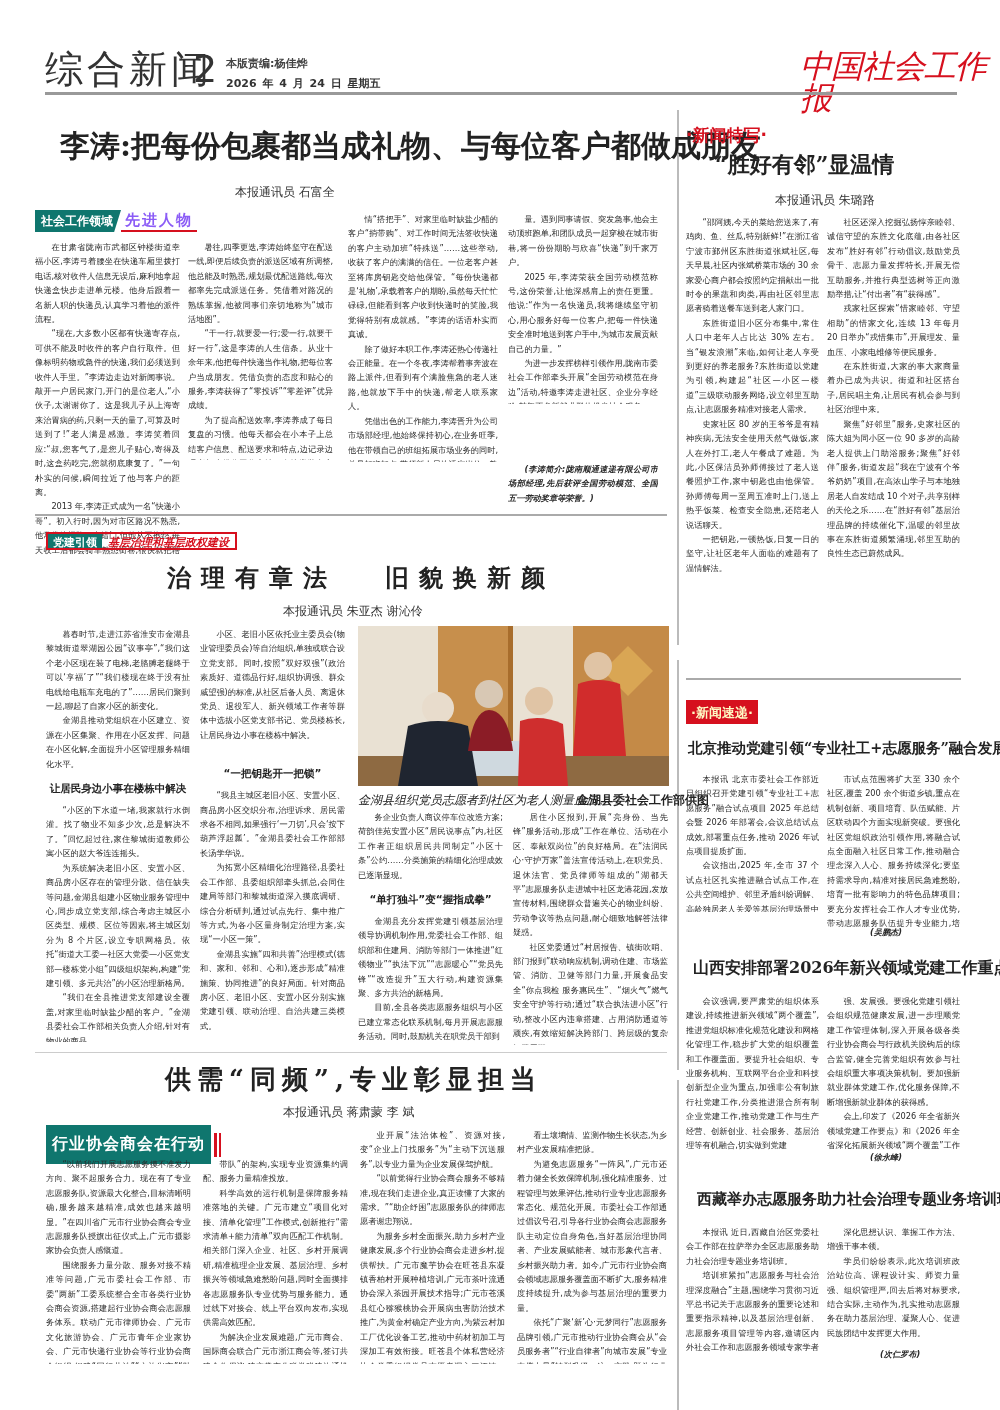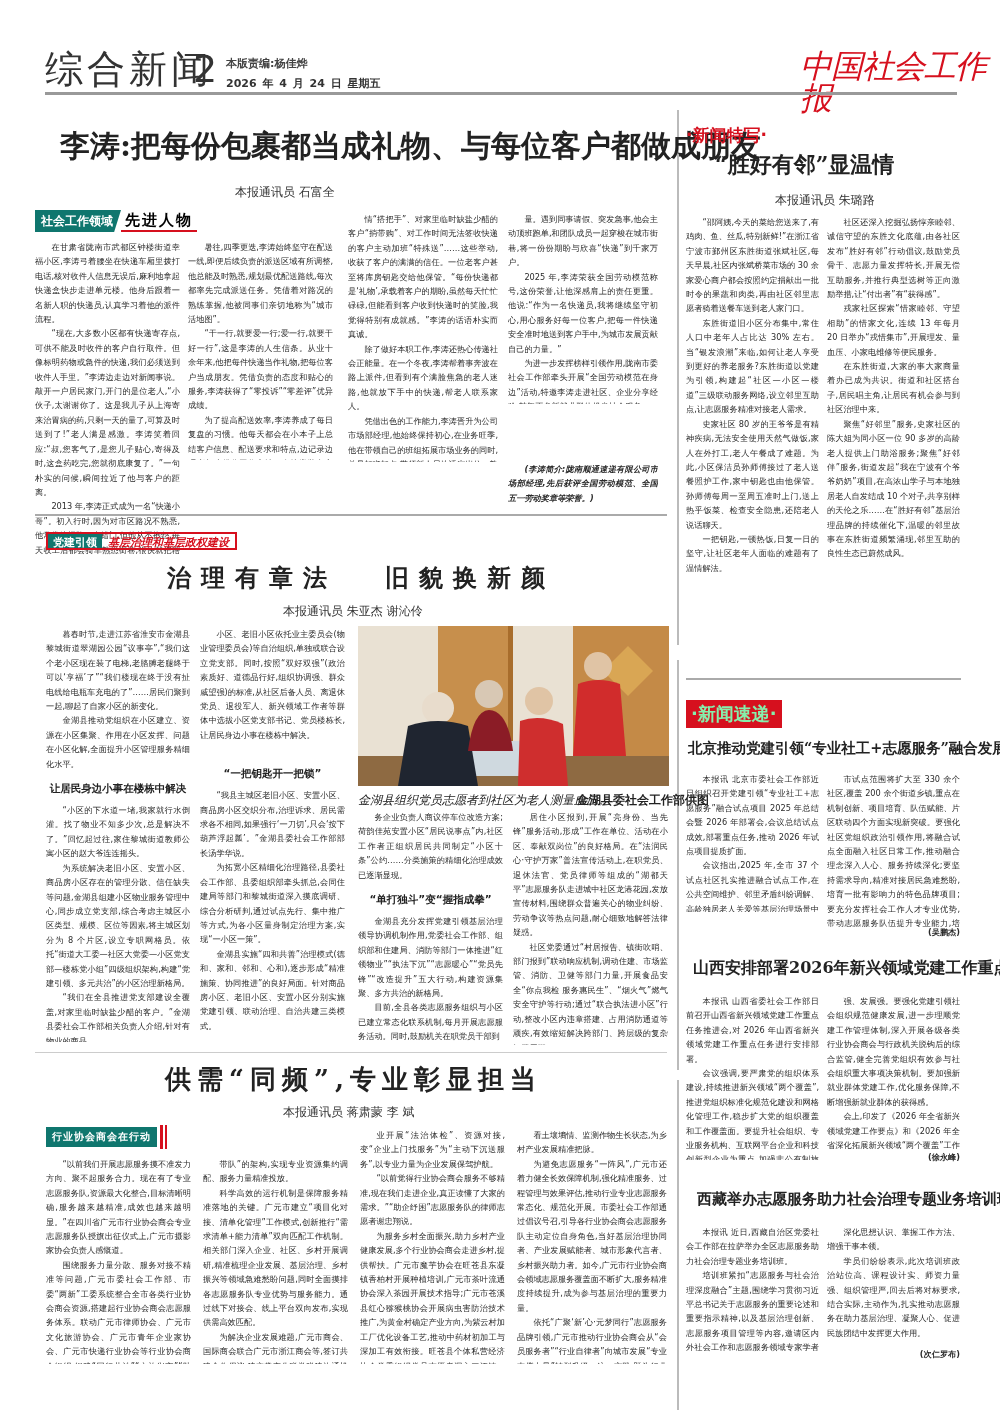--- a/index.html
+++ b/index.html
@@ -16,42 +16,42 @@
 .hrule{background:#aaa;height:2px}
 .headline{font-family:"DejaVu Serif","Liberation Serif",serif;font-weight:bold;color:#222;white-space:nowrap}
 .byline{font-size:12px;color:#333;white-space:nowrap}
 .col{font-size:8.2px;line-height:14.4px;color:#2a2a2a;text-align:justify;overflow:hidden}
 .col p{text-indent:2em}
 .subhead{font-size:13px;font-weight:bold;color:#222;text-align:center;line-height:18px;margin:8px 0 6px}
 .tag-red{display:inline-block;background:#0f766e;color:#fff;font-weight:bold}
 .photo{overflow:hidden;background:#c9a77a}
 .caption{font-size:12px;color:#222;font-style:italic;white-space:nowrap}
 .kicker{color:#d6101e;font-weight:bold;font-size:17px;white-space:nowrap}
-.credit{text-align:right;}
+.credit{text-align:left;font-style:italic}
 </style>
 </head>
 <body>
 
 <div class="abs masthead-section">综合新闻</div>
 <div class="abs masthead-num">2</div>
 <div class="abs masthead-editor">本版责编:杨佳烨</div>
 <div class="abs masthead-date">2026 年 4 月 24 日   星期五</div>
 <div class="abs masthead-logo">中国社会工作报</div>
 <div class="abs masthead-rule"></div>
 
 <div class="abs col-rule" style="left:677px;top:110px;height:535px"></div>
 <div class="abs col-rule" style="left:677px;top:660px;height:410px"></div>
 <div class="abs col-rule" style="left:677px;top:1080px;height:330px"></div>
 
 <div class="abs headline" style="left:60px;top:126px;font-size:30px;letter-spacing:0px">李涛:把每份包裹都当成礼物、与每位客户都做成朋友</div>
 <div class="abs byline" style="left:235px;top:184px">本报通讯员   石富全</div>
 
 <div class="abs" style="left:35px;top:210px;height:22px;display:flex;align-items:stretch">
   <span class="tag-red" style="font-size:12px;padding:3px 8px 0 6px;clip-path:polygon(0 0,100% 0,92% 100%,0 100%)">社会工作领域</span>
-  <span style="font-size:15px;color:#000000;font-weight:bold;padding:1px 4px 0 4px;border-bottom:2px solid #d6101e;letter-spacing:2px">先进人物</span>
+  <span style="font-size:15px;color:#8b5cf6;font-weight:bold;padding:1px 4px 0 4px;border-bottom:2px solid #d6101e;letter-spacing:2px">先进人物</span>
 </div>
 
 <div class="abs col" style="left:35px;top:240px;width:145px;height:320px">
     <div>
       <p>在甘肃省陇南市武都区钟楼街道幸福小区,李涛弓着腰坐在快递车厢里拨打电话,核对收件人信息无误后,麻利地拿起快递盒快步走进单元楼。他身后跟着一名新人职的快递员,认真学习着他的派件流程。</p>
       <p>“现在,大多数小区都有快递寄存点,可供不能及时收件的客户自行取件。但像标明药物或急件的快递,我们必须送到收件人手里。”李涛边走边对新闻事说。敲开一户居民家门,开门的是位老人,“小伙子,太谢谢你了。这是我儿子从上海寄来治胃病的药,只剩一天的量了,可算及时送到了!”老人满是感激。李涛笑着回应:“叔,您客气了,是您儿子贴心,寄得及时,这盒药吃完,您就彻底康复了。”一句朴实的问候,瞬间拉近了他与客户的距离。</p>
       <p>2013 年,李涛正式成为一名“快递小哥”。初入行时,因为对市区路况不熟悉,他常常绕远路、走错门,但他从不抱怨,每天收工后都会骑车熟悉街巷,很快就把辖区的大街小巷摸得一清二楚。</p>
     </div>
   </div>
 <div class="abs col" style="left:188px;top:240px;width:145px;height:220px">
@@ -164,40 +164,39 @@
     </div>
 </div>
 <div class="abs col" style="left:513px;top:810px;width:155px;height:235px">
     <div>
       <p>居住小区报到,开展“亮身份、当先锋”服务活动,形成“工作在单位、活动在小区、奉献双岗位”的良好格局。在“法润民心·守护万家”普法宣传活动上,在职党员、退休法官、党员律师等组成的“湖都天平”志愿服务队走进城中社区龙港花园,发放宣传材料,围绕群众普遍关心的物业纠纷、劳动争议等热点问题,耐心细致地解答法律疑惑。</p>
       <p>社区党委通过“村居报告、镇街吹哨、部门报到”联动响应机制,调动住建、市场监管、消防、卫健等部门力量,开展食品安全“你点我检 服务惠民生”、“烟火气”燃气安全守护等行动;通过“联合执法进小区”行动,整改小区内违章搭建、占用消防通道等顽疾,有效缩短解决跨部门、跨层级的复杂问题周期。</p>
     </div>
   </div>
 
 <div class="abs" style="left:686px;top:700px;background:#d6101e;padding:2px 5px">
-  <span style="color:#86efac;font-weight:bold;font-size:18px">·新闻速递·</span>
+  <span style="color:#fef9c3;font-weight:bold;font-size:13px">·新闻速递·</span>
 </div>
 <div class="abs headline" style="left:688px;top:739px;font-size:14.5px">北京推动党建引领“专业社工+志愿服务”融合发展</div>
 <div class="abs col" style="left:686px;top:772px;width:133px;height:140px">
     <div>
       <p>本报讯   北京市委社会工作部近日组织召开党建引领“专业社工+志愿服务”融合试点项目 2025 年总结会暨 2026 年部署会,会议总结试点成效,部署重点任务,推动 2026 年试点项目提质扩面。</p>
       <p>会议指出,2025 年,全市 37 个试点社区扎实推进融合试点工作,在公共空间维护、邻里矛盾纠纷调解、高龄独居老人关爱等基层治理场景中探索形成一批可复制、可推广的工作模式。</p>
     </div>
   </div>
 <div class="abs col" style="left:827px;top:772px;width:133px;height:155px">
     <div>
       <p>市试点范围将扩大至 330 余个社区,覆盖 200 余个街道乡镇,重点在机制创新、项目培育、队伍赋能、片区联动四个方面实现新突破。要强化社区党组织政治引领作用,将融合试点全面融入社区日常工作,推动融合理念深入人心、服务持续深化;要坚持需求导向,精准对接居民急难愁盼,培育一批有影响力的特色品牌项目;要充分发挥社会工作人才专业优势,带动志愿服务队伍提升专业能力,培育一批志愿服务骨干。</p>
     </div>
   </div>
 <div class="abs col credit" style="left:870px;top:925px;width:90px;font-weight:bold">(吴鹏杰)</div>
 
 <div class="abs headline" style="left:693px;top:958px;font-size:16px">山西安排部署2026年新兴领域党建工作重点任务</div>
 <div class="abs col" style="left:686px;top:994px;width:133px;height:166px">
     <div>
-      <p>本报讯   山西省委社会工作部日前召开山西省新兴领域党建工作重点任务推进会,对 2026 年山西省新兴领域党建工作重点任务进行安排部署。</p>
       <p>会议强调,要严肃党的组织体系建设,持续推进新兴领域“两个覆盖”,推进党组织标准化规范化建设和网格化管理工作,稳步扩大党的组织覆盖和工作覆盖面。要提升社会组织、专业服务机构、互联网平台企业和科技创新型企业为重点,加强非公有制旅行社党建工作,分类推进混合所有制企业党建工作,推动党建工作与生产经营、创新创业、社会服务、基层治理等有机融合,切实做到党建</p>
     </div>
   </div>
 <div class="abs col" style="left:827px;top:994px;width:133px;height:155px">
     <div>
       <p>强、发展强。要强化党建引领社会组织规范健康发展,进一步理顺党建工作管理体制,深入开展各级各类行业协会商会与行政机关脱钩后的综合监管,健全完善党组织有效参与社会组织重大事项决策机制。要加强新就业群体党建工作,优化服务保障,不断增强新就业群体的获得感。</p>
       <p>会上,印发了《2026 年全省新兴领域党建工作要点》和《2026 年全省深化拓展新兴领域“两个覆盖”工作任务清单》。</p>
     </div>
   </div>
 <div class="abs col credit" style="left:870px;top:1150px;width:90px;font-weight:bold">(徐永峰)</div>
@@ -215,21 +214,21 @@
       <p>学员们纷纷表示,此次培训班政治站位高、课程设计实、师资力量强、组织管理严,回去后将对标要求,结合实际,主动作为,扎实推动志愿服务在助力基层治理、凝聚人心、促进民族团结中发挥更大作用。</p>
     </div>
   </div>
 <div class="abs col credit" style="left:880px;top:1347px;width:80px;font-weight:bold">(次仁罗布)</div>
 
 <div class="abs hrule" style="left:35px;top:1052px;width:632px;background:#ccc;height:1px"></div>
 <div class="abs headline" style="left:165px;top:1062px;font-size:26px;letter-spacing:6px">供需“同频”,专业彰显担当</div>
 <div class="abs byline" style="left:283px;top:1104px">本报通讯员   蒋肃蒙   李   斌</div>
 
 <div class="abs" style="left:46px;top:1125px;display:flex;align-items:center">
-  <span class="tag-red" style="font-size:10px;padding:3px 6px;letter-spacing:1px">行业协会商会在行动</span>
+  <span class="tag-red" style="font-size:16px;padding:9px 6px;letter-spacing:1px">行业协会商会在行动</span>
   <span style="display:inline-block;width:3px;height:24px;background:#d6101e;margin-left:3px"></span>
   <span style="display:inline-block;width:2px;height:24px;background:#d6101e;margin-left:2px"></span>
 </div>
 
 <div class="abs col" style="left:46px;top:1157px;width:145px;height:207px">
     <div>
       <p>“以前我们开展志愿服务摸不准发力方向、聚不起服务合力。现在有了专业志愿服务队,资源最大化整合,目标清晰明确,服务越来越精准,成效也越来越明显。”在四川省广元市行业协会商会专业志愿服务队授旗出征仪式上,广元市摄影家协会负责人感慨道。</p>
       <p>围绕服务力量分散、服务对接不精准等问题,广元市委社会工作部、市委“两新”工委系统整合全市各类行业协会商会资源,搭建起行业协会商会志愿服务体系。联动广元市律师协会、广元市文化旅游协会、广元市青年企业家协会、广元市快递行业协会等行业协会商会组织,组建“同行共治”“文旅兴市”“助企纾困”“乡村振兴”4 支专业志愿服务总队,下设 40 余支分队,吸纳律师、会计师、农技专家、电商达人、文旅策划师等专业人才,构建起“总队统筹、分队落实、骨干</p>
     </div>
   </div>

